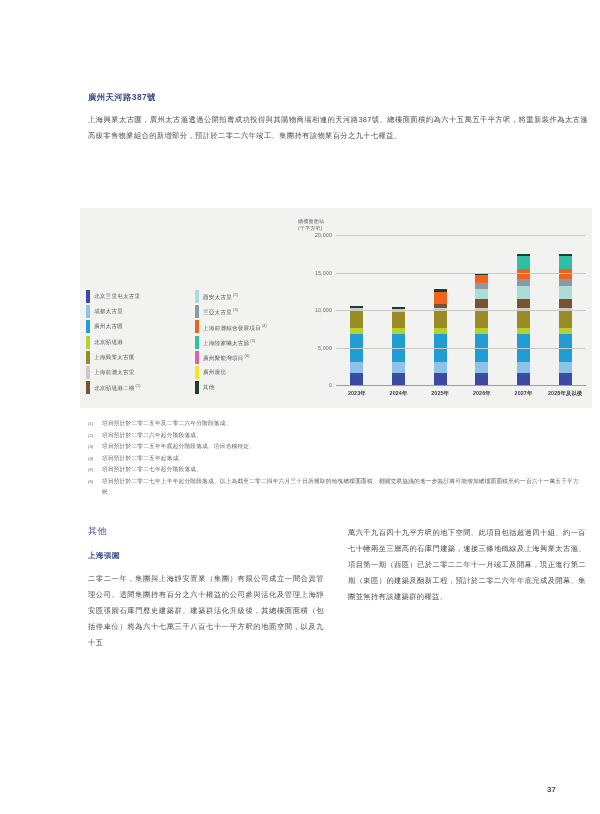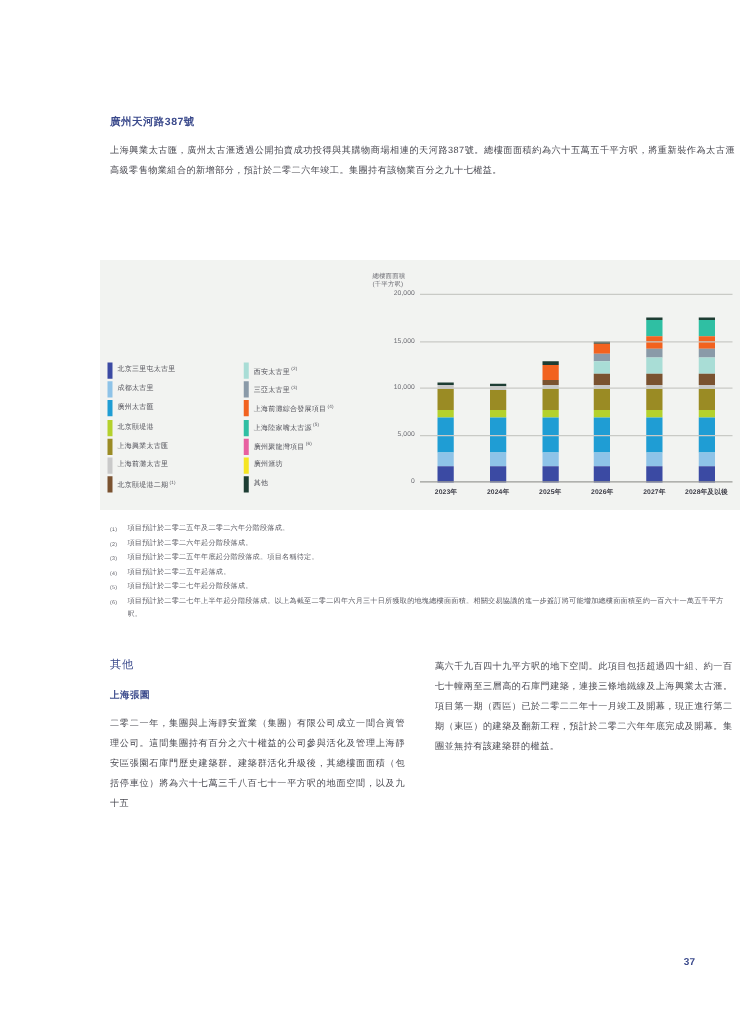--- a/index.html
+++ b/index.html
@@ -245,21 +245,21 @@
   }
   #col-right {
     left: 312px;
     top: 525px;
     width: 238px;
   }
 
   .page-number {
     position: absolute;
     right: 44px;
-    bottom: 40px;
+    bottom: 20px;
     font-size: 8px;
     font-weight: bold;
     color: #3b4a8c;
   }
 </style>
 </head>
 <body>
 
 <div class="page">
 

